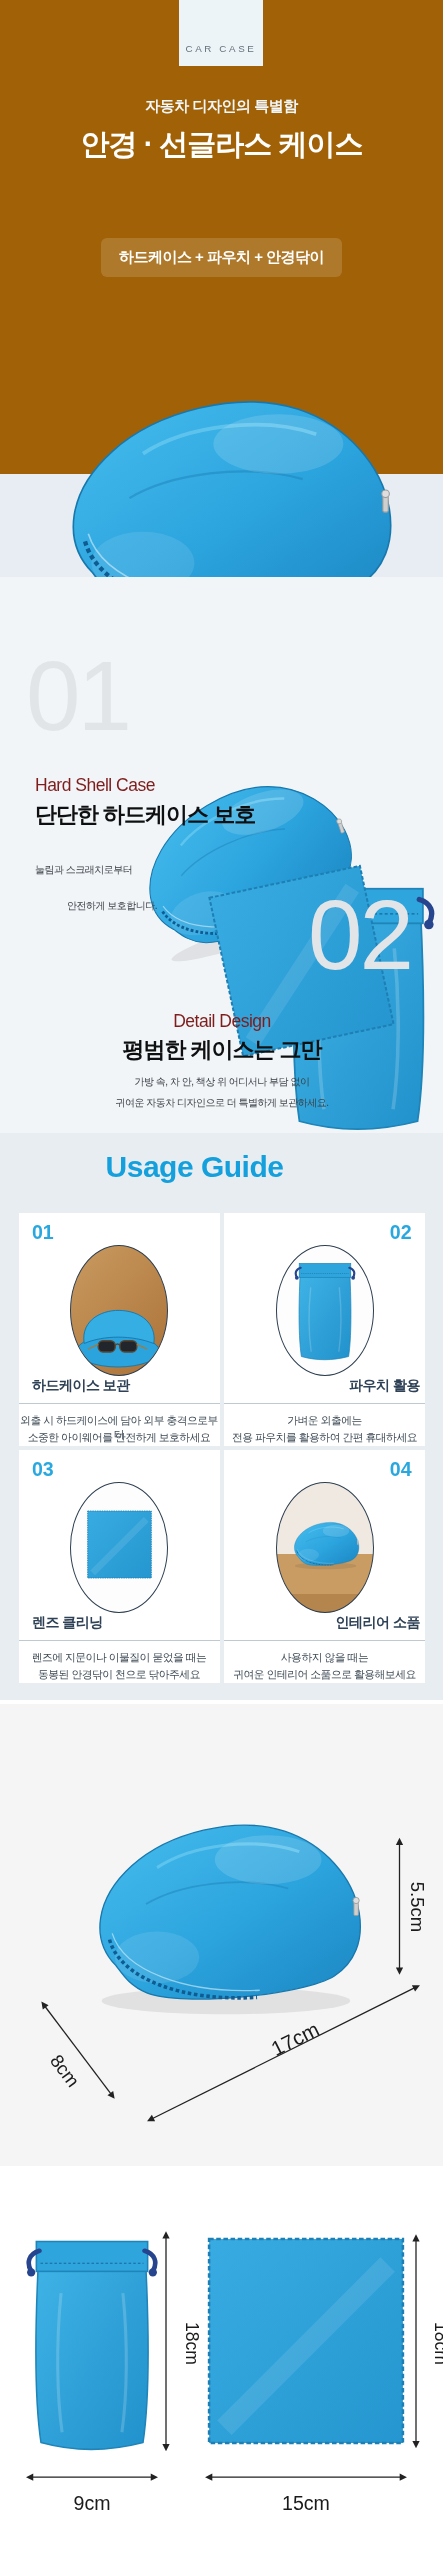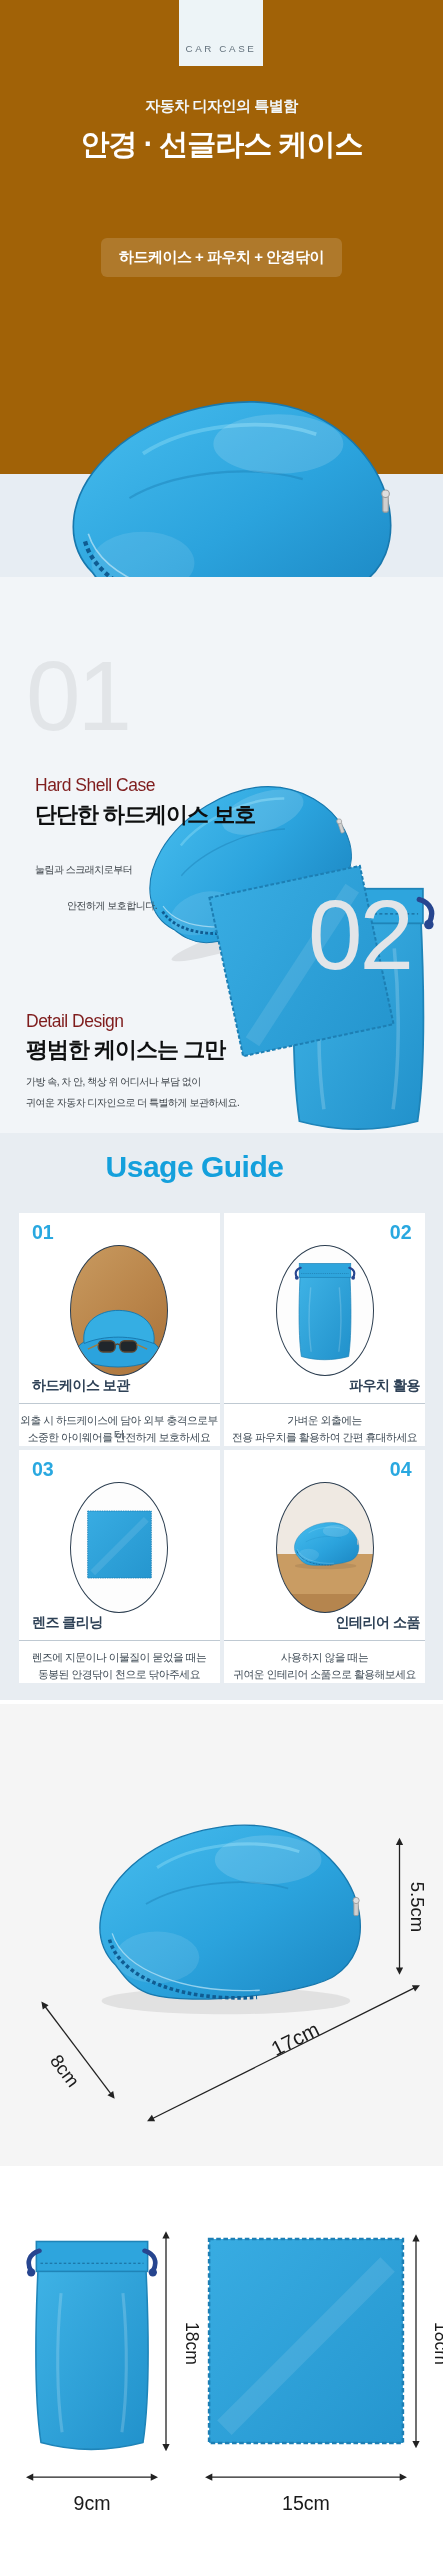--- a/index.html
+++ b/index.html
@@ -28,21 +28,21 @@
   .wm{font-size:98px;font-weight:400;color:#e2e5e8;line-height:1;letter-spacing:-3.1px;}
   .wm-01{left:26px;top:647px;}
   .wm-02{left:308px;top:886px;}
   .eyebrow{font-size:17.5px;color:#7f1d1d;font-weight:500;letter-spacing:-0.5px;}
   .feat-title{font-size:22px;color:#0e0f10;font-weight:800;letter-spacing:-1px;}
   .feat-body{font-size:10px;color:#3a4046;letter-spacing:-0.5px;line-height:1.0;}
   .s1-eyebrow{left:35px;top:775px;}
   .s1-title{left:35px;top:800px;}
   .s1-b1{left:35px;top:865px;}
   .s1-b2{left:35px;top:901px;margin-left:32px;}
-  .ralign{width:392px;left:26px;text-align:left;}
+  .ralign{width:392px;left:26px;text-align:center;}
   .s2-eyebrow{top:1011px;}
   .s2-title{top:1035px;}
   .s2-b1{top:1077px;}
   .s2-b2{top:1098px;}
   .feat-photo{pointer-events:none;}
 
   
   .usage-title{left:0;top:1150px;width:389px;text-align:center;font-size:30px;color:#14a0dc;font-weight:600;letter-spacing:-0.5px;}
   .card{position:absolute;width:201px;height:233px;background:#ffffff;}
   .card .num{position:absolute;top:8.2px;font-size:19.6px;font-weight:800;color:#29a8e0;letter-spacing:0px;}

